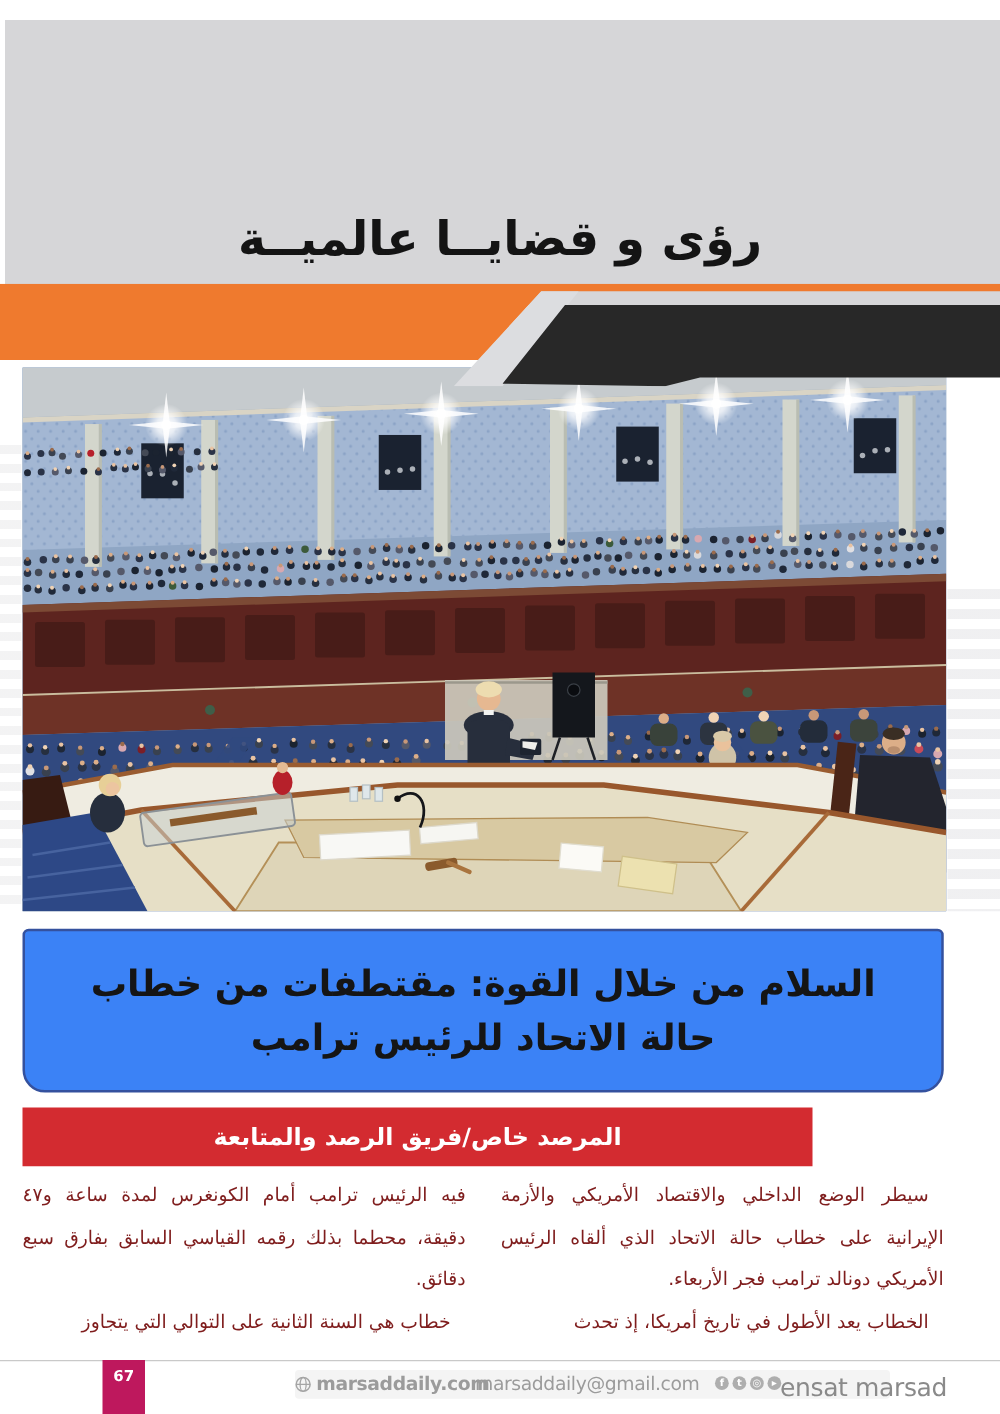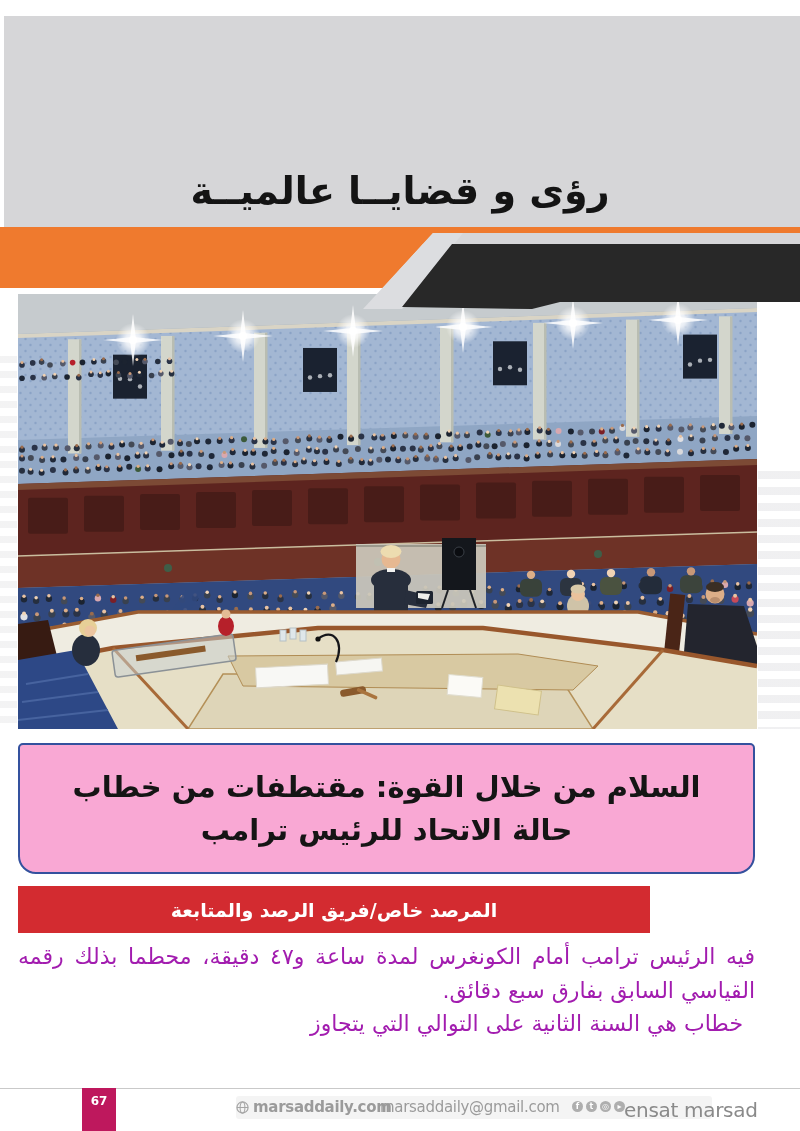--- a/index.html
+++ b/index.html
@@ -29,36 +29,36 @@
   .stripes-left{position:absolute;left:0;top:340px;width:17px;height:373px;z-index:0;opacity:.7;
     background:repeating-linear-gradient(180deg,#eeeeef 0 7px,#ffffff 7px 15px);}
   .stripes-right{position:absolute;left:758px;top:455px;width:42px;height:258px;z-index:0;opacity:.8;
     background:repeating-linear-gradient(180deg,#ececee 0 8px,#ffffff 8px 16px);}
   
   .photo{position:absolute;left:18px;top:278px;width:739px;height:435px;margin:0;z-index:4;background:#8fa6c4;}
   .photo svg{display:block;width:739px;height:435px;}
   
   .title-box{
     position:absolute;left:18px;top:727px;width:737px;height:131px;z-index:7;
-    border:2.5px solid #34519e;border-radius:5px 5px 18px 18px;background:#f9a8d4;box-sizing:border-box;
+    border:2.5px solid #34519e;border-radius:5px 5px 18px 18px;background:#3b82f6;box-sizing:border-box;
     display:flex;flex-direction:column;justify-content:center;gap:9px;
     direction:rtl;text-align:center;font-weight:bold;color:#151515;font-size:29px;letter-spacing:-0.5px;
   }
   
   .byline{
     position:absolute;left:18px;top:870px;width:632px;height:47px;z-index:7;background:#d32b30;
     display:flex;align-items:center;justify-content:center;direction:rtl;
     color:#ffffff;font-weight:bold;font-size:19px;
   }
   
   .body-cols{
     position:absolute;left:18px;top:924px;width:737px;height:142px;z-index:7;
     display:flex;gap:28px;direction:rtl;
   }
-  .col{flex:1;direction:rtl;text-align:justify;color:#a21caf;font-size:22px;line-height:33.5px;}
+  .col{flex:1;direction:rtl;text-align:justify;color:#7f1d1d;font-size:15px;line-height:33.5px;}
   .col p{margin:0;text-indent:12px;}
   .col p.cont{text-indent:0;}
   
   .foot-rule{position:absolute;left:0;top:1072px;width:800px;height:1px;background:#c9c9c9;z-index:7;}
   .foot-pill{position:absolute;left:236px;top:1080px;width:476px;height:23px;background:#f4f4f4;border-radius:3px;z-index:7;}
   .pagenum{
     position:absolute;left:82px;top:1072px;width:34px;height:54px;background:#be185d;z-index:8;
     color:#ffffff;font-weight:bold;font-size:12px;text-align:center;padding-top:6px;box-sizing:border-box;
   }
   .foot-item{position:absolute;top:1082px;z-index:8;color:#9b9b9b;font-size:15px;letter-spacing:-0.3px;white-space:nowrap;}
@@ -1344,20 +1344,24 @@
     <div>السلام من خلال القوة: مقتطفات من خطاب</div>
     <div>حالة الاتحاد للرئيس ترامب</div>
   </div>
 
   <div class="byline">
     <span>المرصد خاص/فريق الرصد والمتابعة</span>
   </div>
 
   <div class="body-cols">
     <div class="col">
+      <p>سيطر الوضع الداخلي والاقتصاد الأمريكي والأزمة الإيرانية على خطاب حالة الاتحاد الذي ألقاه الرئيس الأمريكي دونالد ترامب فجر الأربعاء.</p>
+      <p>الخطاب يعد الأطول في تاريخ أمريكا، إذ تحدث</p>
+    </div>
+    <div class="col">
       <p class="cont">فيه الرئيس ترامب أمام الكونغرس لمدة ساعة و٤٧ دقيقة، محطما بذلك رقمه القياسي السابق بفارق سبع دقائق.</p>
       <p>خطاب هي السنة الثانية على التوالي التي يتجاوز</p>
     </div>
   </div>
 
   <div class="foot-rule"></div>
   <div class="foot-pill"></div>
   <div class="pagenum">67</div>
 
   <div class="foot-item foot-site">

